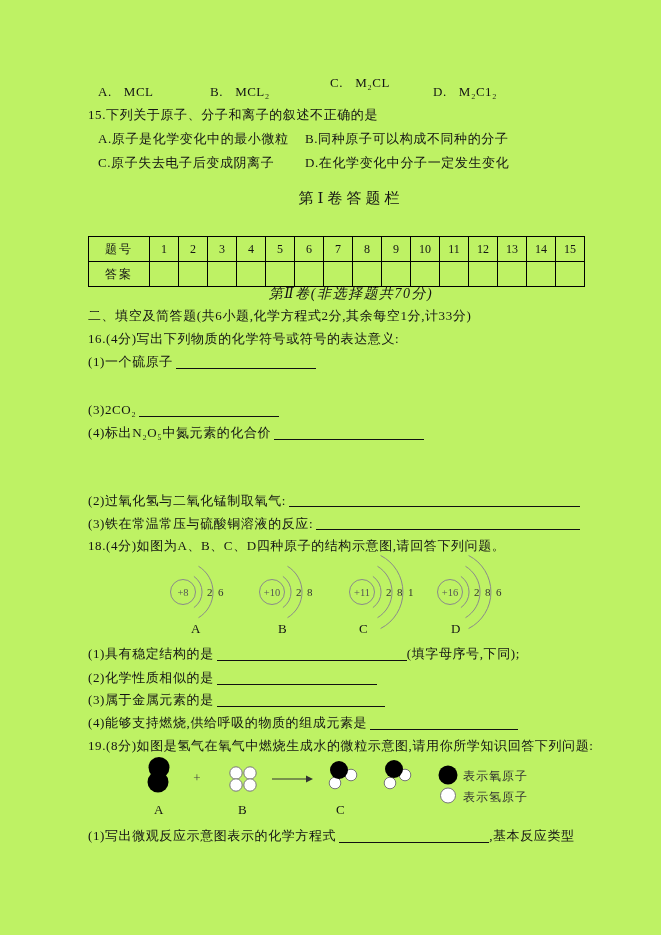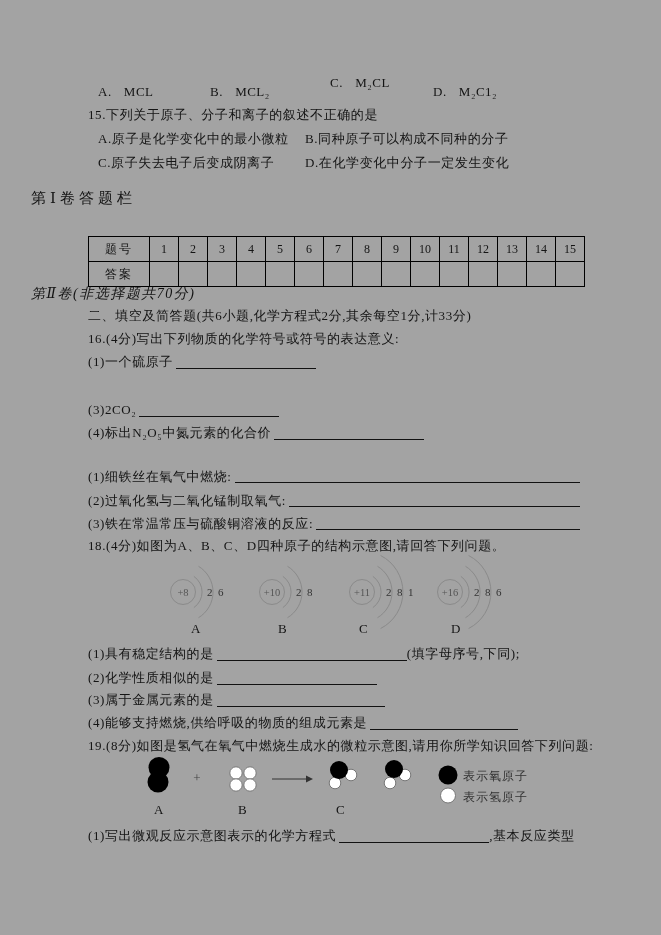--- a/index.html
+++ b/index.html
@@ -1,27 +1,27 @@
 <!DOCTYPE html>
 <html><head>
 <meta charset="utf-8">
 <style>
   html,body{margin:0;padding:0;background:#e8e8e8;}
   .page{
     position:relative;
     width:661px;height:935px;
     margin:0 auto;
-    background:#a3a3a3;
+    background:#bef264;
     font-family:"Liberation Serif","DejaVu Serif",serif;
     color:#141414;
     font-size:13px;
     overflow:hidden;
   }
   .line{position:absolute;white-space:nowrap;letter-spacing:0.6px;line-height:16px;}
-  .center{left:0;right:0;text-align:left;padding-left:31px;}
+  .center{left:10px;right:0;text-align:center;padding-left:31px;}
   .t1{font-size:15px;letter-spacing:4px;}
   .t2{font-size:14px;letter-spacing:1.5px;font-style:italic;}
   .blank{
     display:inline-block;
     border-bottom:1px solid #111;
     height:14px;
     vertical-align:-3px;
     margin-left:3px;
   }
   .toedge{width:492px;display:flex;}
@@ -118,24 +118,20 @@
   <div class="line" style="left:88px;top:354px">
     <span>(1)一个硫原子</span><span class="blank" style="width:140px"></span>
   </div>
   <div class="line" style="left:88px;top:402px">
     <span>(3)2CO₂</span><span class="blank" style="width:140px"></span>
   </div>
   <div class="line" style="left:88px;top:425px">
     <span>(4)标出N₂O₅中氮元素的化合价</span><span class="blank" style="width:150px"></span>
   </div>
 
-  <div class="line toedge" style="left:88px;top:469px">
-    <span>(1)细铁丝在氧气中燃烧:</span>
-      <span class="fill"></span>
-  </div>
   <div class="line toedge" style="left:88px;top:493px">
     <span>(2)过氧化氢与二氧化锰制取氧气:</span>
       <span class="fill"></span>
   </div>
   <div class="line toedge" style="left:88px;top:516px">
     <span>(3)铁在常温常压与硫酸铜溶液的反应:</span>
       <span class="fill"></span>
   </div>
 
   <div class="line" style="left:88px;top:538px">18.(4分)如图为A、B、C、D四种原子的结构示意图,请回答下列问题。</div>

